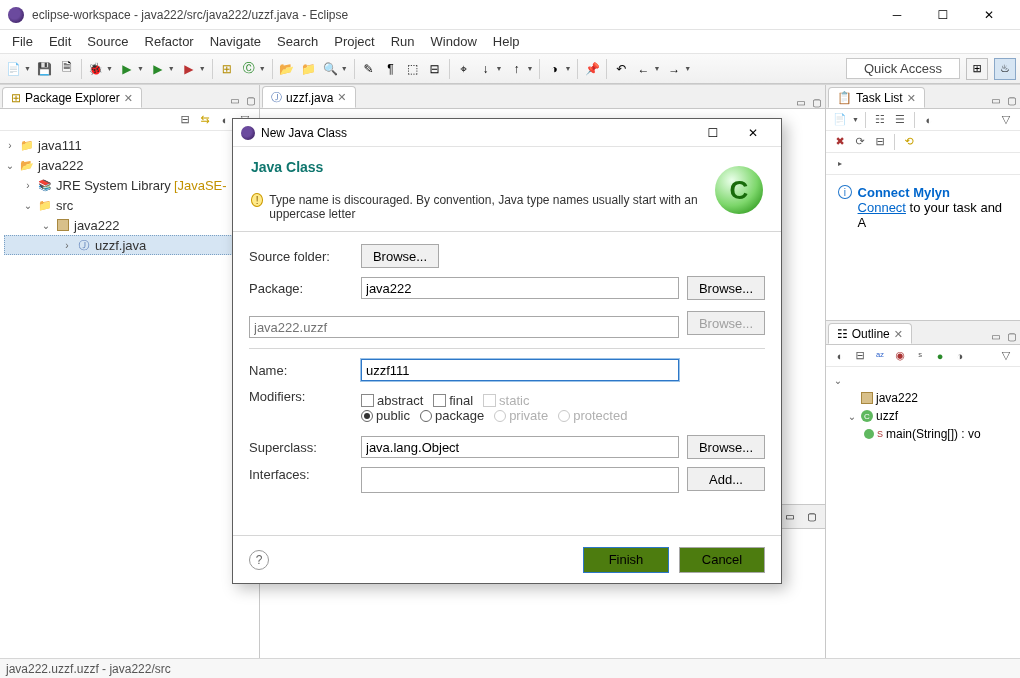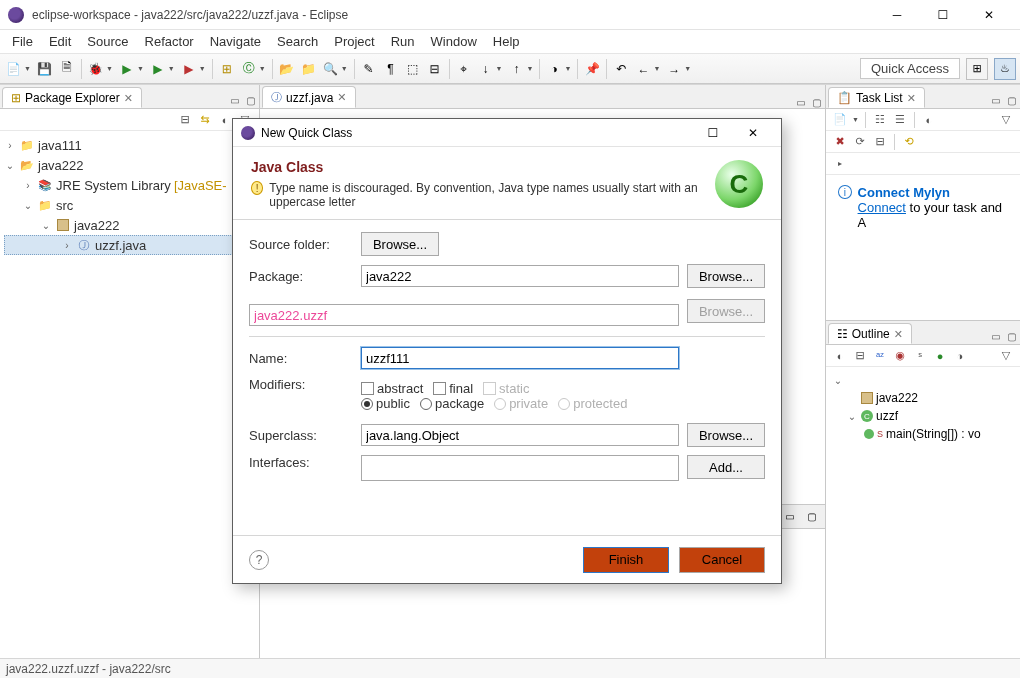--- a/index.html
+++ b/index.html
@@ -13,21 +13,21 @@
 
 
 .menubar { height: 24px; display: flex; align-items: center; padding: 0 4px; font-size: 13px; color: #333; border-bottom: 1px solid #e5e5e5; }
 .menubar .menu-item { padding: 2px 8px; }
 
 
 .toolbar { height: 30px; display: flex; align-items: center; padding: 2px 4px; border-bottom: 1px solid #c8c8c8; background: linear-gradient(#fafafa,#f0f0f0); gap: 2px; overflow: hidden; }
 .toolbar .tb-ico { width: 20px; height: 20px; display: flex; align-items: center; justify-content: center; font-size: 12px; border: 1px solid transparent; border-radius: 2px; }
 .toolbar .tb-sep { width: 1px; height: 20px; background: #d0d0d0; margin: 0 2px; }
 .toolbar .tb-dd { font-size: 7px; color: #555; margin-left: -2px; margin-right: 2px; }
-.quick-access { margin-left: auto; border: 1px solid #c8c8c8; padding: 2px 10px; font-size: 13px; color: #444; background: #fff; }
+.quick-access { margin-left: auto; border: 1px solid #c8c8c8; padding: 2px 17px; font-size: 13px; color: #444; background: #fff; }
 .persp-btn { width: 22px; height: 22px; border: 1px solid #c0c0c0; margin-left: 4px; display: flex; align-items: center; justify-content: center; font-size: 11px; background: #f4f4f4; }
 .persp-btn.active { border: 1px solid #8aa8c8; background: #d6e5f3; }
 
 
 .main { display: flex; height: 574px; background: #fff; border-top: 1px solid #d6d6d6; }
 
 
 .left-panel { width: 260px; border-right: 1px solid #c8c8c8; display: flex; flex-direction: column; background: #fff; }
 .view-tabline { height: 24px; display: flex; align-items: flex-end; background: #f0f0f0; border-bottom: 1px solid #c8c8c8; }
 .view-tab { background: #fff; border: 1px solid #c8c8c8; border-bottom: 1px solid #fff; padding: 3px 8px 2px; font-size: 12px; display: flex; align-items: center; gap: 4px; border-radius: 4px 4px 0 0; margin-left: 2px; }
@@ -63,44 +63,44 @@
 
 
 .dialog-mask { position: absolute; left: 0; top: 0; right: 0; bottom: 0; }
 .dialog { position: absolute; left: 232px; top: 118px; width: 550px; height: 466px; background: #fff; border: 1px solid #5e5e5e; box-shadow: 5px 5px 14px rgba(0,0,0,0.25); display: flex; flex-direction: column; }
 .dlg-titlebar { height: 28px; display: flex; align-items: center; padding: 0 8px; font-size: 12px; border-bottom: 1px solid #e3e3e3; }
 .dlg-titlebar .eclipse-icon { width: 14px; height: 14px; margin-right: 6px; background: radial-gradient(circle at 40% 40%, #6b4a9e 40%, #4a2d73 70%); border-radius: 50%; }
 .dlg-winbtns { margin-left: auto; display: flex; gap: 0; }
 .dlg-winbtn { width: 40px; height: 26px; display: flex; align-items: center; justify-content: center; font-size: 12px; }
 .dlg-header { padding: 12px 18px 10px; display: flex; align-items: center; }
 .dlg-header .txtblock { flex: 1; }
-.dlg-header h3 { font-size: 14px; font-weight: bold; color: #7f1d1d; margin-bottom: 6px; }
+.dlg-header h3 { font-size: 14px; font-weight: bold; color: #0f766e; margin-bottom: 18px; }
 .dlg-header .warn-row { display: flex; align-items: flex-start; gap: 6px; font-size: 12px; color: #333; }
 .dlg-header .warn-ico { width: 14px; height: 14px; border-radius: 50%; border: 1px solid #cc9900; background: #ffea8a; font-size: 10px; display: flex; align-items: center; justify-content: center; color: #805500; }
 .dlg-header .bigicon { width: 48px; height: 48px; border-radius: 50%; background: radial-gradient(circle at 35% 30%, #eaffea, #7cd66a 55%, #3fa62e 80%); display: flex; align-items: center; justify-content: center; font-size: 26px; color: #196b0b; font-weight: bold; }
 .dlg-sep { height: 1px; background: #d6d6d6; margin: 0 0 12px; }
 .dlg-body { padding: 0 16px; font-size: 13px; color: #333; flex: 1; overflow: hidden; }
 .form-row { display: flex; align-items: center; margin-bottom: 8px; gap: 8px; }
 .form-label { width: 104px; text-align: left; }
 .form-input { flex: 1; height: 22px; border: 1px solid #a8a8a8; padding: 1px 4px; font-size: 13px; background: #fff; }
 .form-input.focused { border: 1px solid #2d77c8; outline: 1px solid #9cc3e8; }
-.form-input.disabled { color: #ec4899; background: #fff; margin-top: 8px; }
+.form-input.disabled { color: #737373; background: #fff; margin-top: 8px; }
 .browse-btn { width: 78px; height: 24px; background: #f0f0f0; border: 1px solid #a8a8a8; font-size: 13px; }
 .browse-btn:disabled { color: #a0a0a0; }
 .chk { width: 13px; height: 13px; border: 1px solid #888; display: inline-block; vertical-align: middle; }
 .radio-row { display: flex; align-items: center; gap: 10px; }
 .radio { display: inline-flex; align-items: center; gap: 3px; font-size: 13px; }
 .radio .dot { width: 12px; height: 12px; border-radius: 50%; border: 1px solid #666; display: inline-flex; align-items: center; justify-content: center; }
 .radio .dot .inner { width: 6px; height: 6px; border-radius: 50%; background: #333; }
 .radio.disabled { color: #b0b0b0; }
 .radio.disabled .dot { border-color: #c8c8c8; }
 .dlg-footer { height: 48px; border-top: 1px solid #d6d6d6; display: flex; align-items: center; padding: 0 16px; gap: 10px; }
 .dlg-footer .help { width: 20px; height: 20px; border: 1px solid #999; border-radius: 50%; display: flex; align-items: center; justify-content: center; font-size: 12px; color: #666; }
 .dlg-footer .spacer { flex: 1; }
-.dlg-btn { width: 86px; height: 26px; background: #c2410c; border: 1px solid #a8a8a8; font-size: 13px; }
+.dlg-btn { width: 86px; height: 26px; background: #4d7c0f; border: 1px solid #a8a8a8; font-size: 13px; }
 .dlg-btn.primary { border: 1.5px solid #2d77c8; }
 
 
 .statusbar { position: absolute; left: 0; bottom: 0; right: 0; height: 20px; border-top: 1px solid #d6d6d6; font-size: 12px; color: #555; display: flex; align-items: center; padding: 0 6px; background: #f7f7f7; }
 
 
 .out-row { display: flex; align-items: center; height: 18px; gap: 3px; }
 .out-tw { width: 12px; font-size: 10px; color: #666; text-align: center; }
 .pkg-square { width: 12px; height: 12px; background: #d8c08a; border: 1px solid #a88840; }
 .class-circle { width: 12px; height: 12px; border-radius: 50%; background: #5fb85f; display: flex; align-items: center; justify-content: center; font-size: 8px; color: #fff; }
@@ -360,21 +360,21 @@
         </div>
       </div>
     </div>
   </div>
 </div>
 
 <div class="dialog-mask">
   <div class="dialog">
     <div class="dlg-titlebar">
       <span class="eclipse-icon"></span>
-      <span>New Quick Class</span>
+      <span>New Java Class</span>
       <div class="dlg-winbtns">
         <div class="dlg-winbtn">☐</div>
         <div class="dlg-winbtn">✕</div>
       </div>
     </div>
     <div class="dlg-header">
       <div class="txtblock">
         <h3>Java Class</h3>
         <div class="warn-row">
           <span class="warn-ico">!</span>

